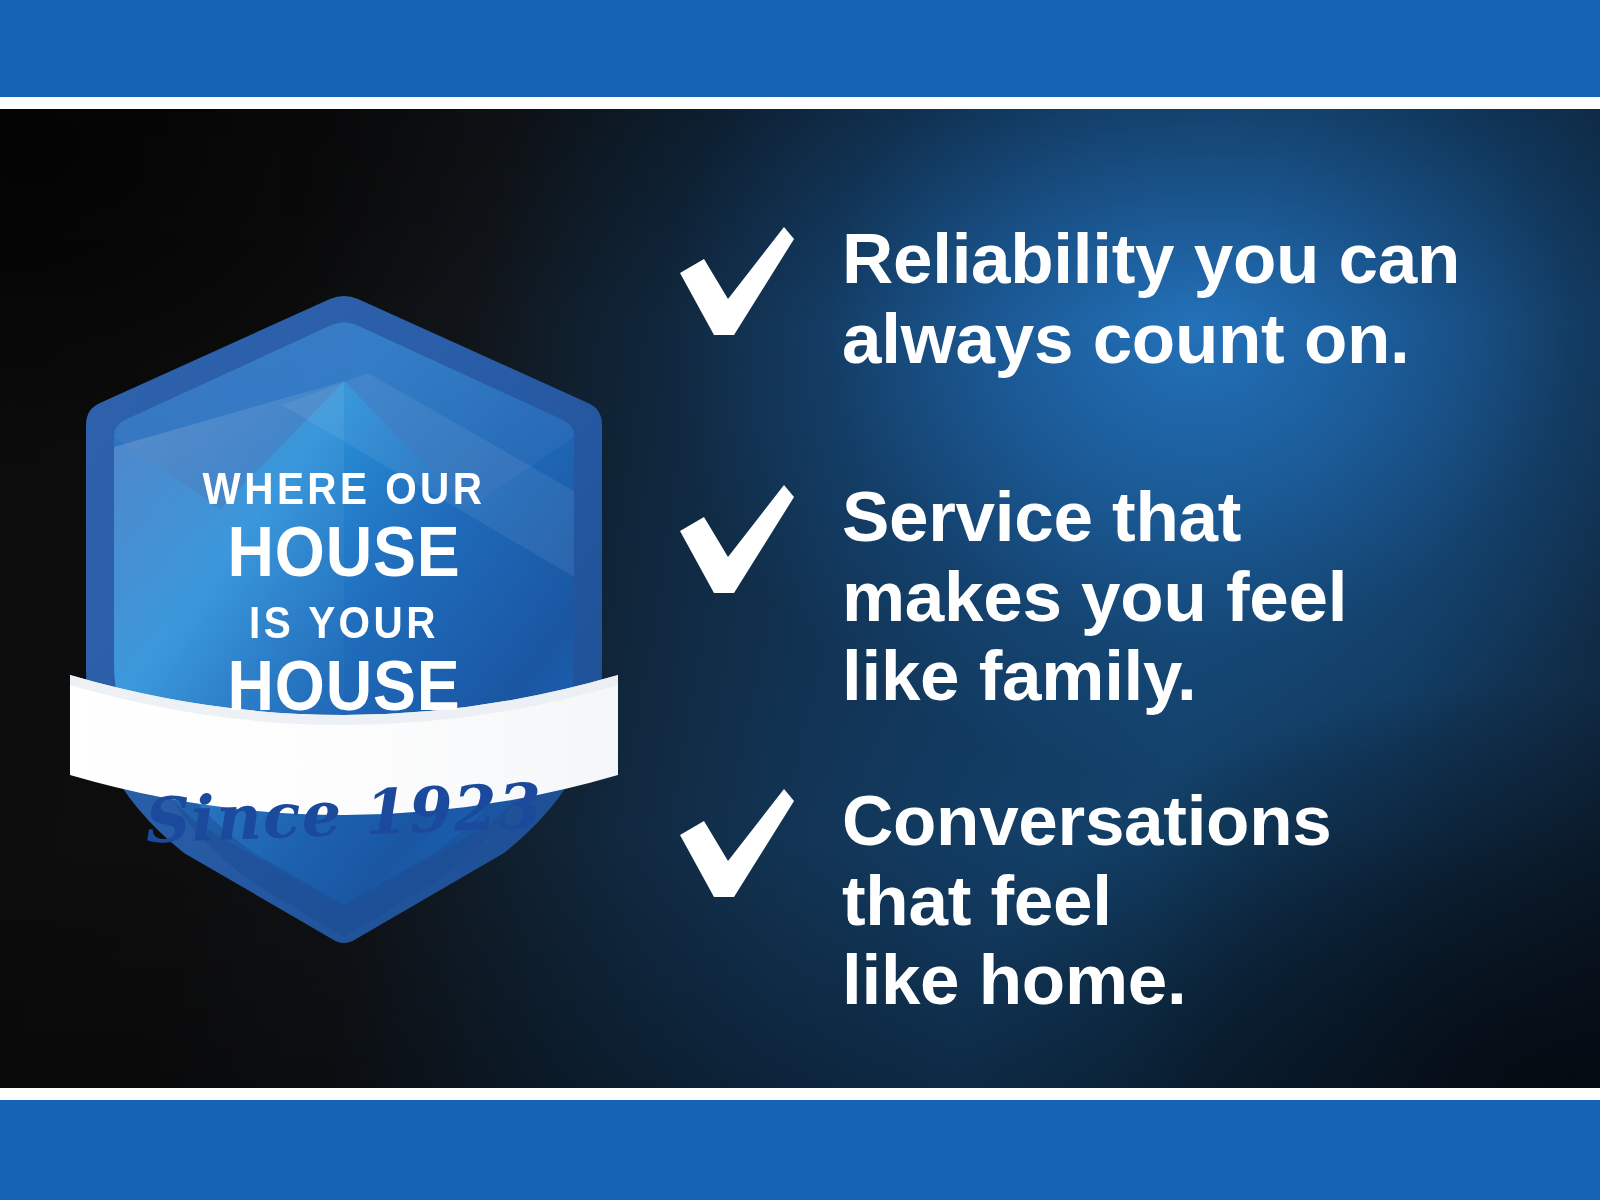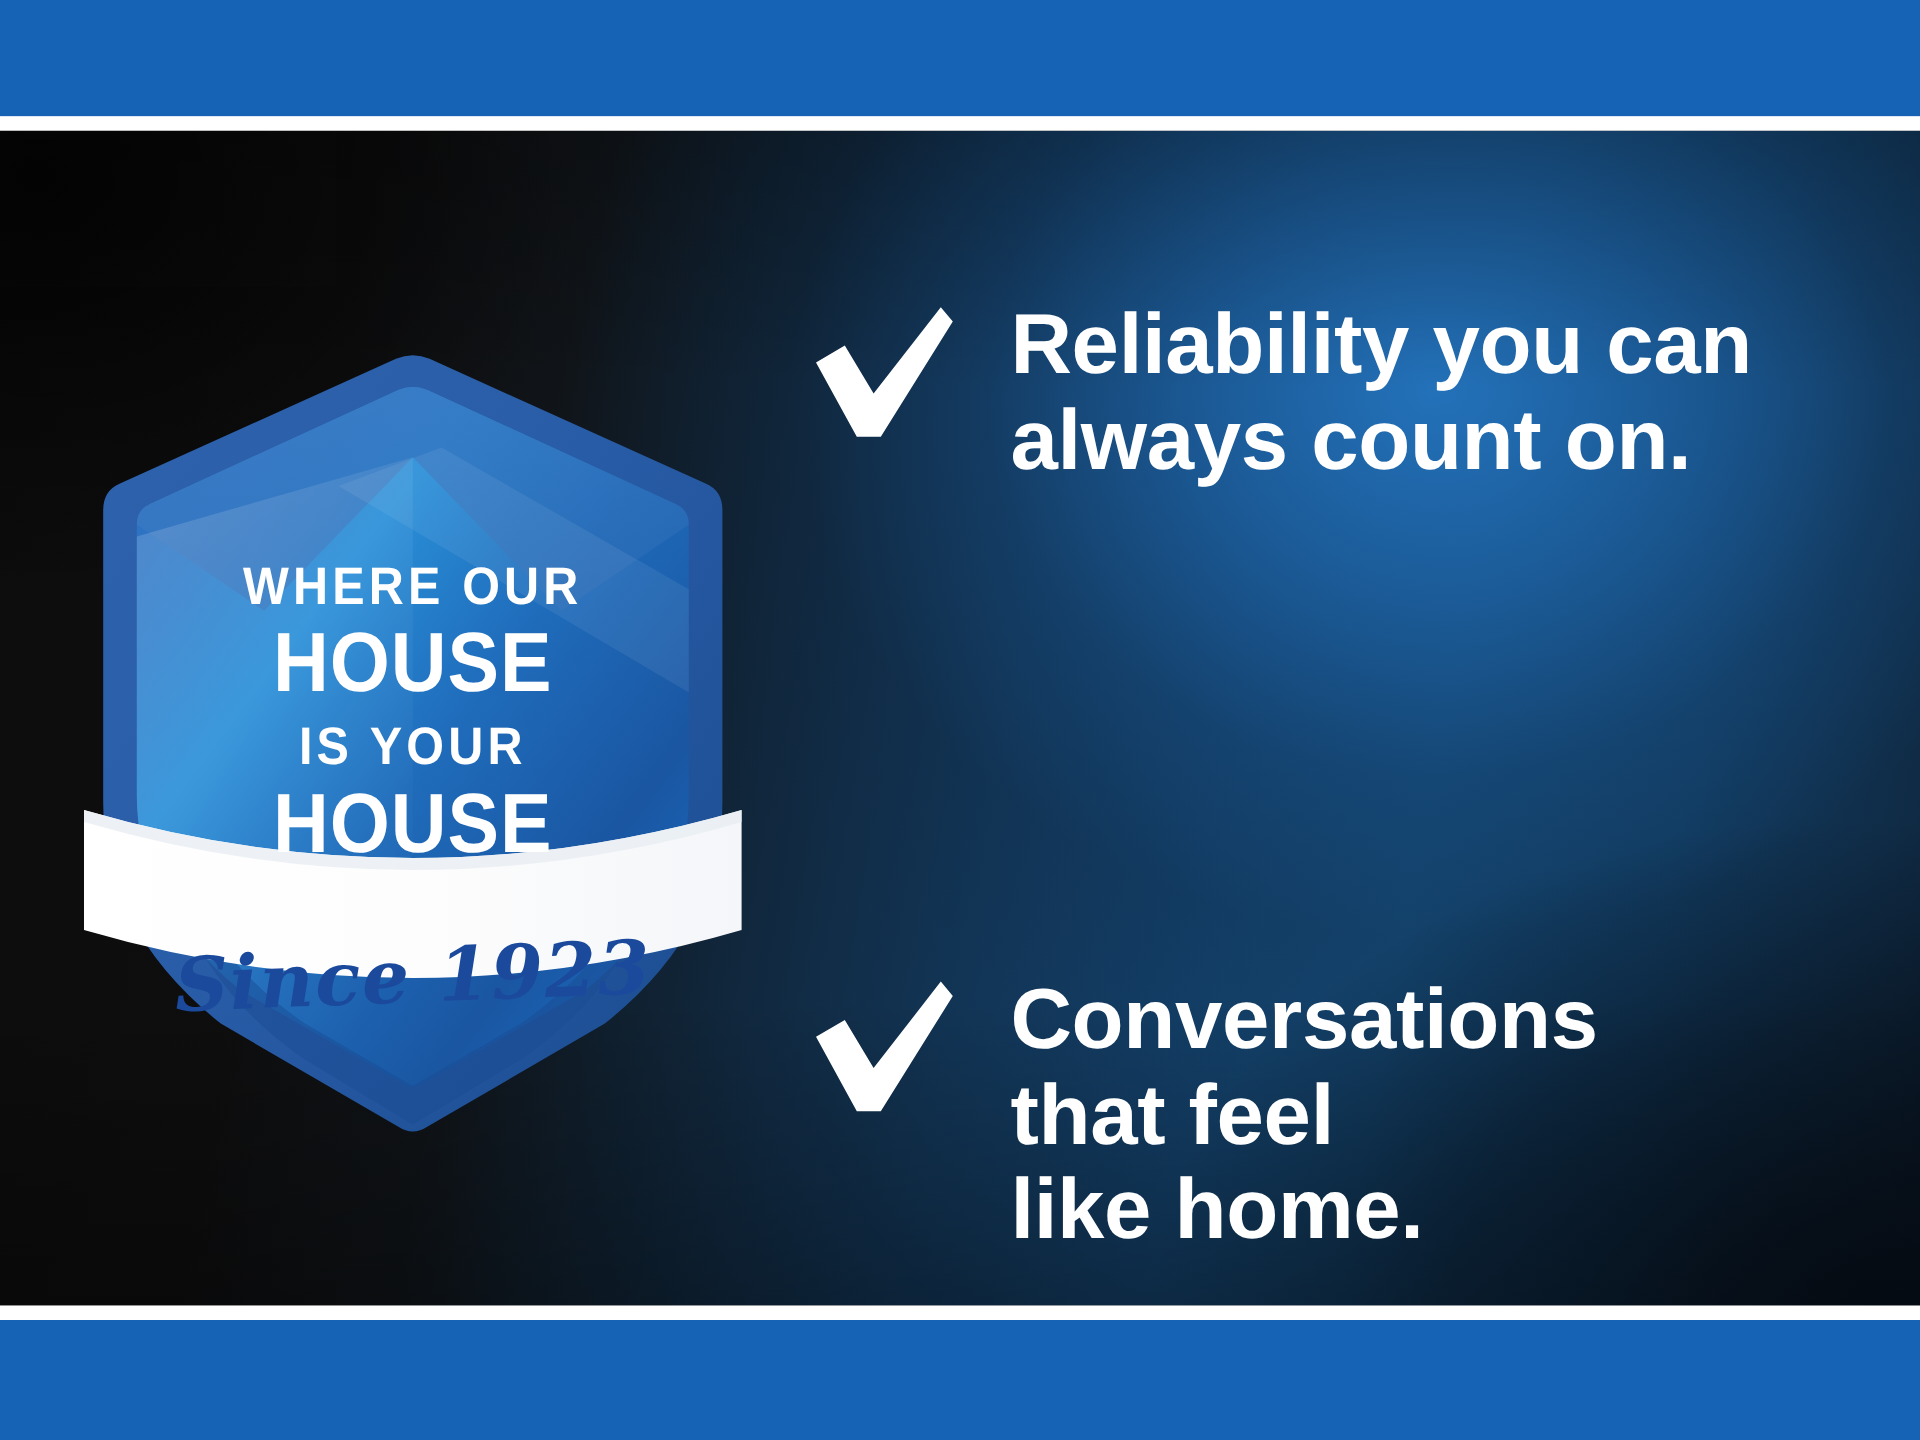--- a/index.html
+++ b/index.html
@@ -151,21 +151,20 @@
     white-space: nowrap;
   }
 
   
   .benefits {
     position: absolute;
     left: 672px;
     top: 109px;
     width: 860px;
     height: 1003px;
-    margin-top: 29px;
   }
   .benefit {
     position: absolute;
     left: 0;
     display: flex;
     align-items: flex-start;
     gap: 44px;
   }
   .benefit-1 { top: 110px; }
   .benefit-2 { top: 368px; }
@@ -312,20 +311,30 @@
     <div class="benefit benefit-1">
       <span class="check">
         <svg viewBox="0 0 126 112" xmlns="http://www.w3.org/2000/svg">
           <path d="M 8 48 L 32 34 L 56 74 L 112 2 L 122 14 L 62 110 L 42 110 Z" fill="#ffffff"></path>
         </svg>
       </span>
       <div class="benefit-text">Reliability you can
 always count on.</div>
     </div>
 
+    <div class="benefit benefit-2">
+      <span class="check">
+        <svg viewBox="0 0 126 112" xmlns="http://www.w3.org/2000/svg">
+          <path d="M 8 48 L 32 34 L 56 74 L 112 2 L 122 14 L 62 110 L 42 110 Z" fill="#ffffff"></path>
+        </svg>
+      </span>
+      <div class="benefit-text">Service that
+makes you feel
+like family.</div>
+    </div>
 
     <div class="benefit benefit-3">
       <span class="check">
         <svg viewBox="0 0 126 112" xmlns="http://www.w3.org/2000/svg">
           <path d="M 8 48 L 32 34 L 56 74 L 112 2 L 122 14 L 62 110 L 42 110 Z" fill="#ffffff"></path>
         </svg>
       </span>
       <div class="benefit-text">Conversations
 that feel
 like home.</div>

